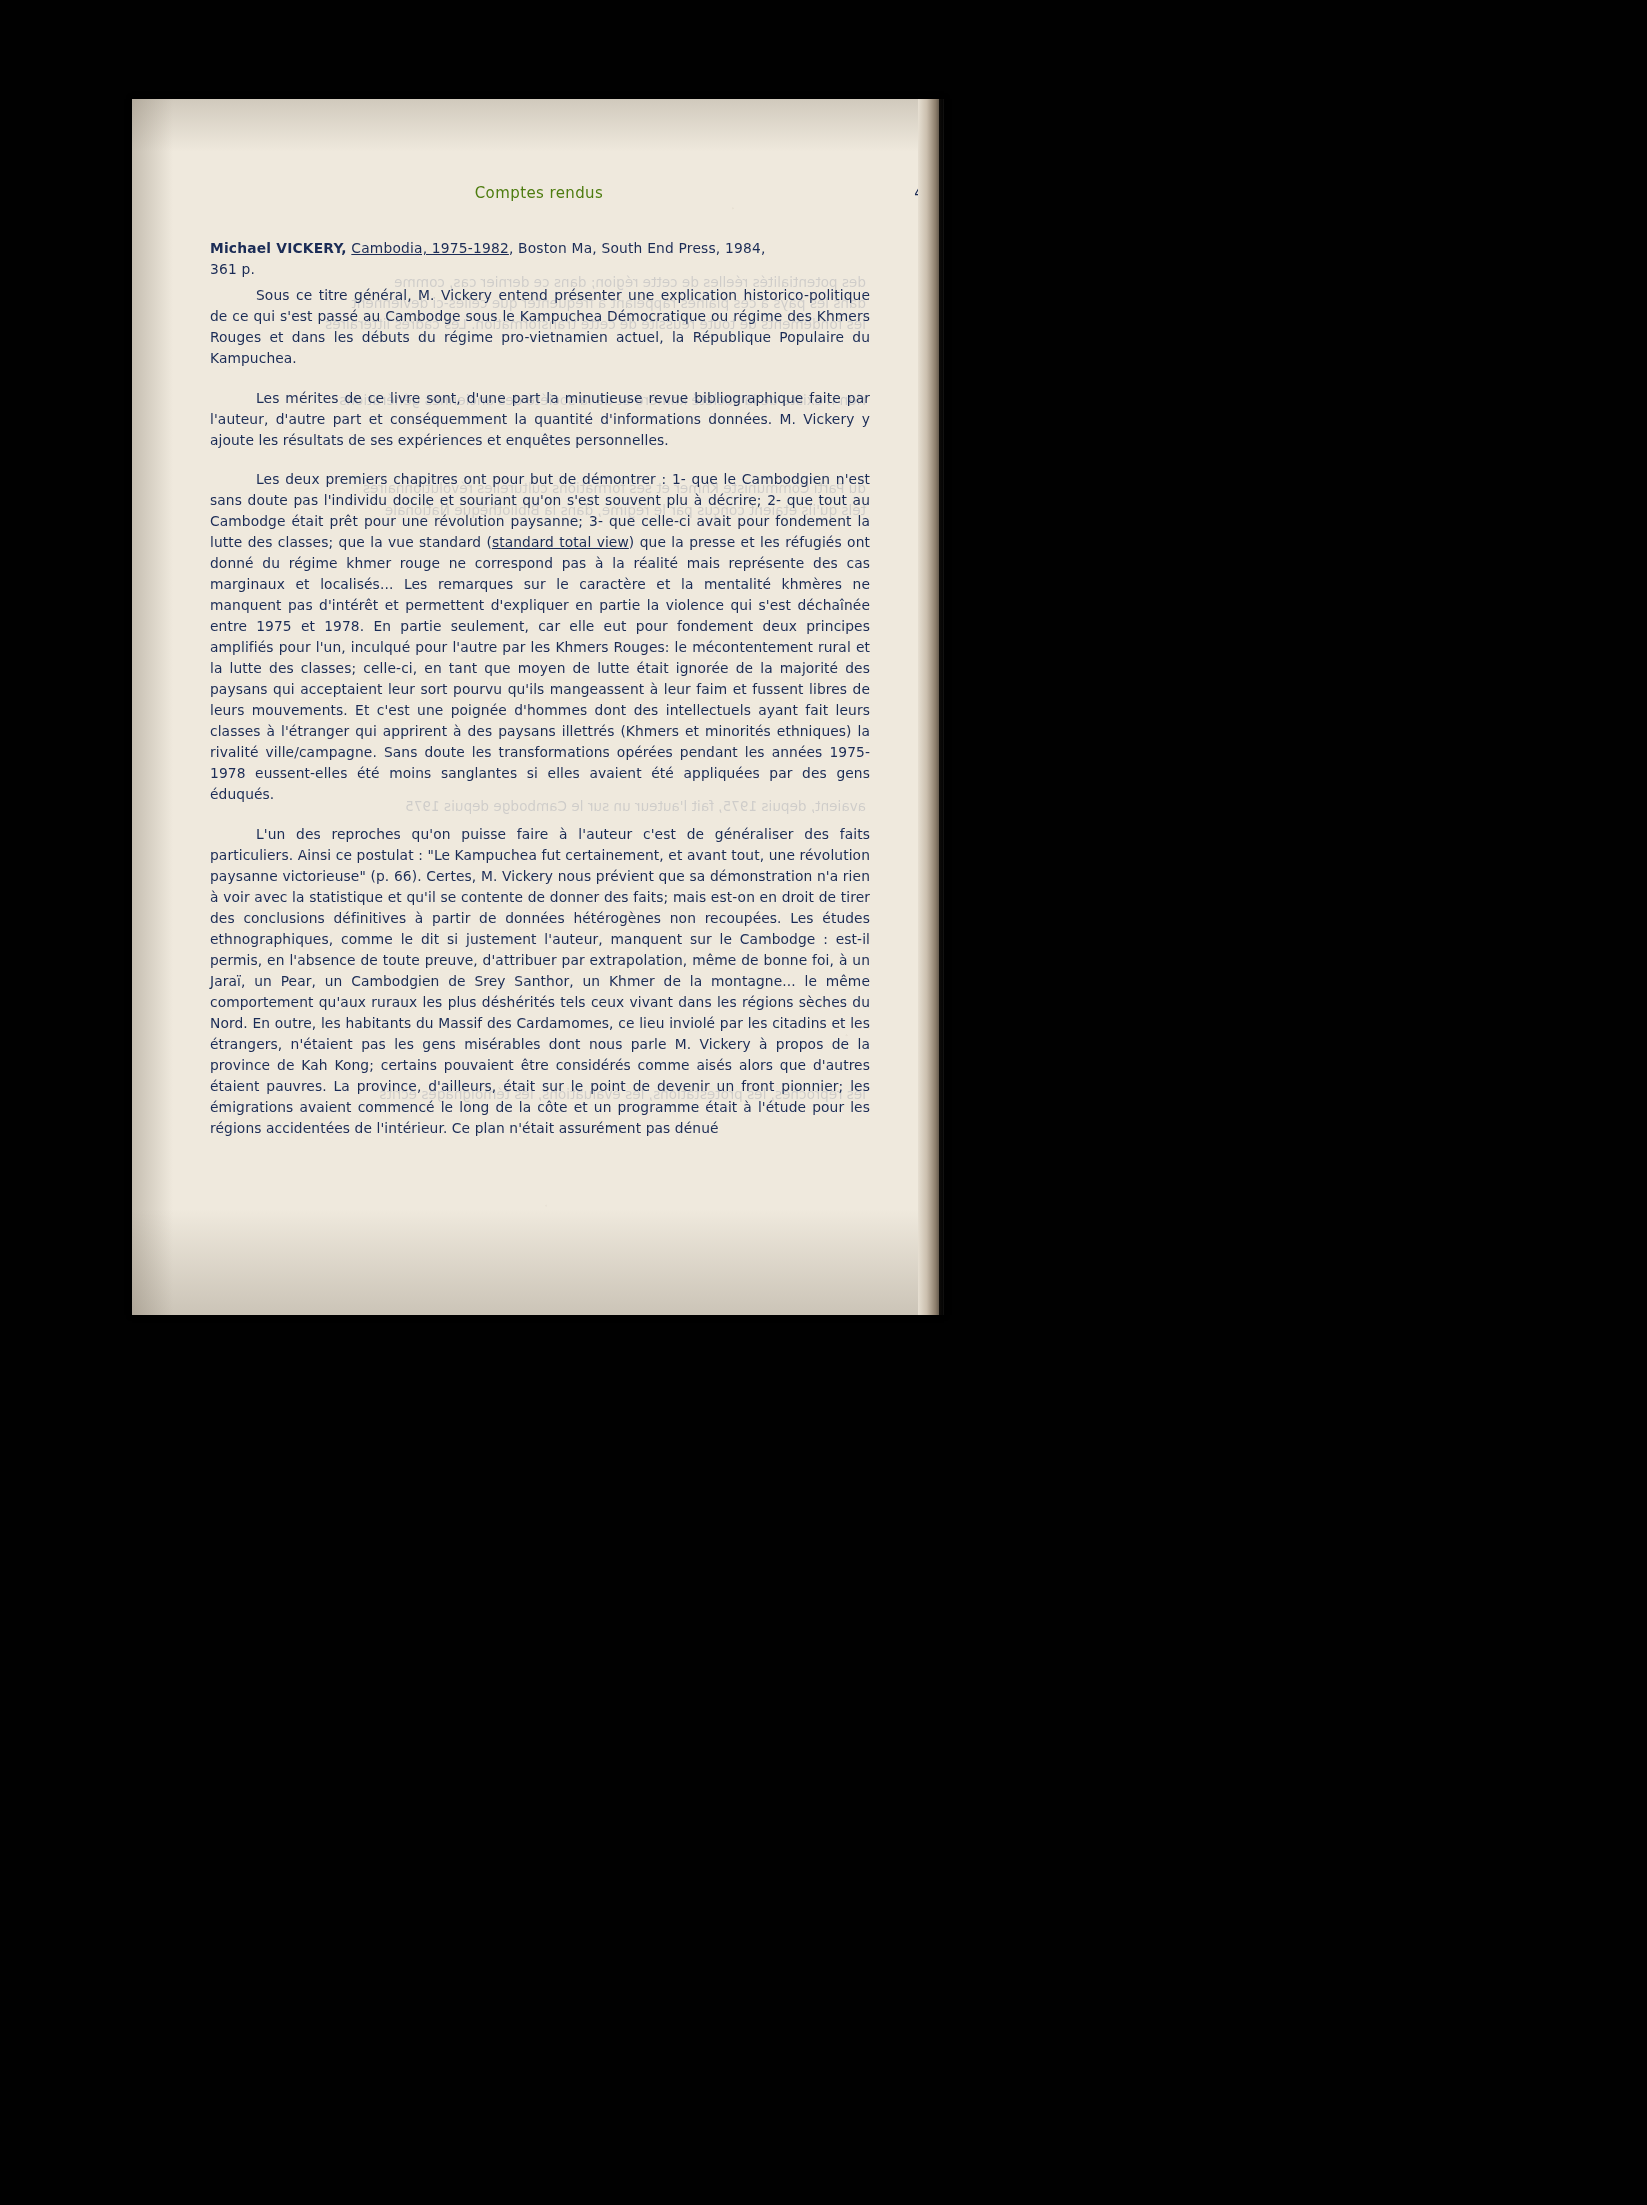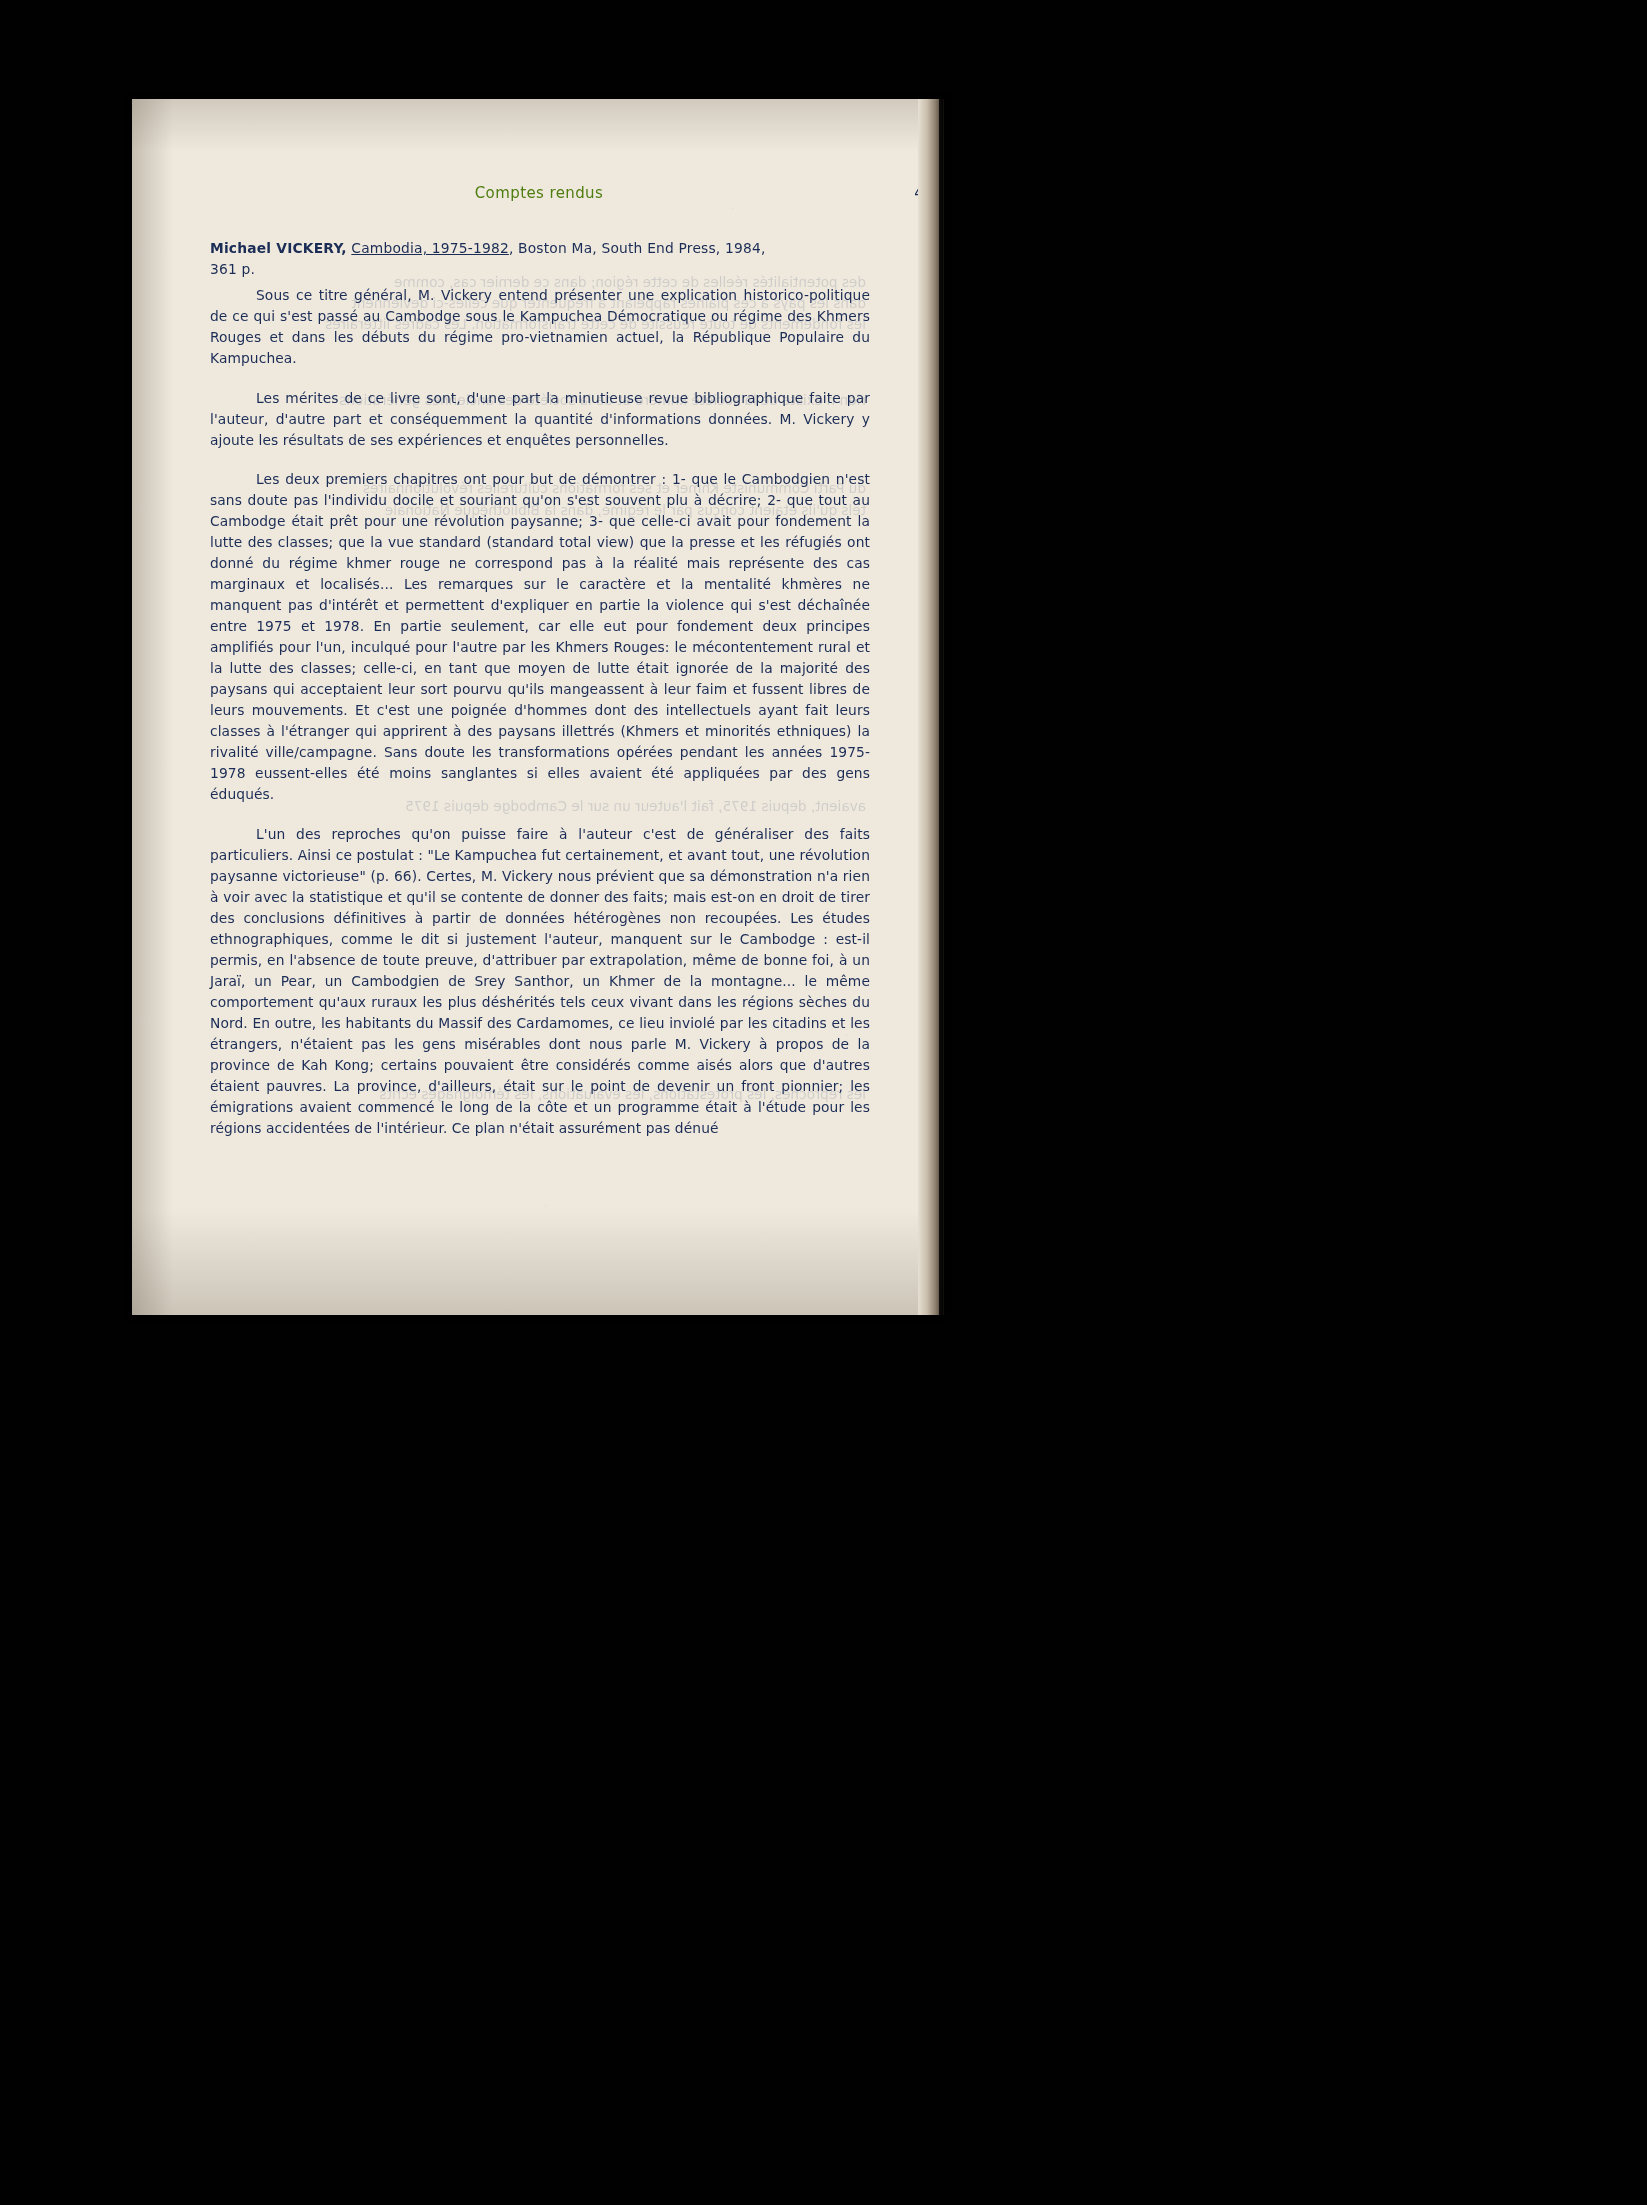--- a/index.html
+++ b/index.html
@@ -145,21 +145,21 @@
     letter-spacing: 0.2px;
   }
   .ref-line .u { text-decoration: underline; }
   .ref-line .bold { font-weight: 600; }
 
   p.para {
     margin: 0 0 18.5px 0;
     text-indent: 46px;
   }
   p.para:last-child { margin-bottom: 16px; }
-  .u { }
+  .u { text-decoration: underline; }
 
   
   .speckle {
     position: absolute;
     left: 132px; top: 99px;
     width: 812px; height: 1216px;
     pointer-events: none;
     opacity: 0.33;
     background-image:
       radial-gradient(circle at 12% 22%, rgba(150,140,120,0.30) 0 0.9px, transparent 1.2px),

